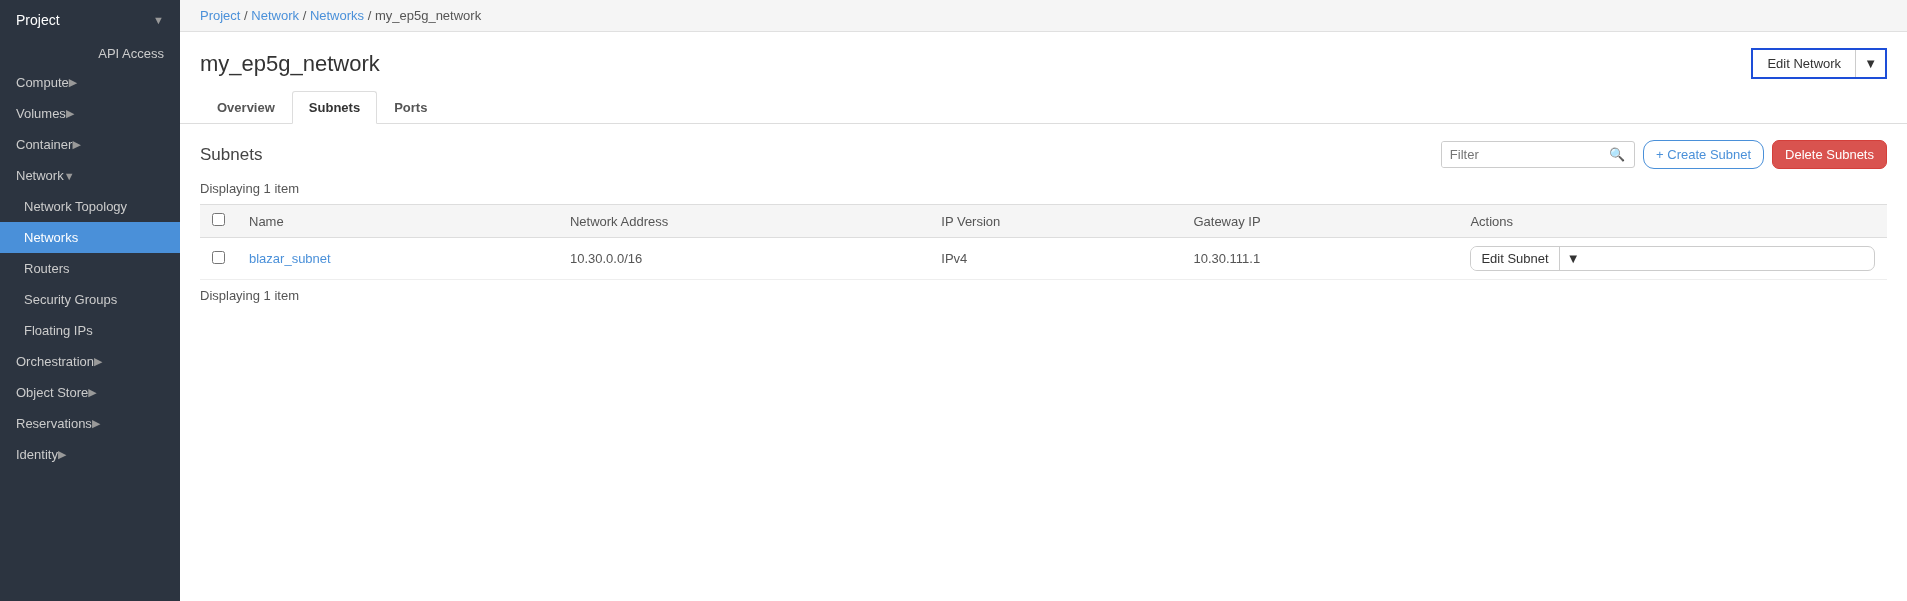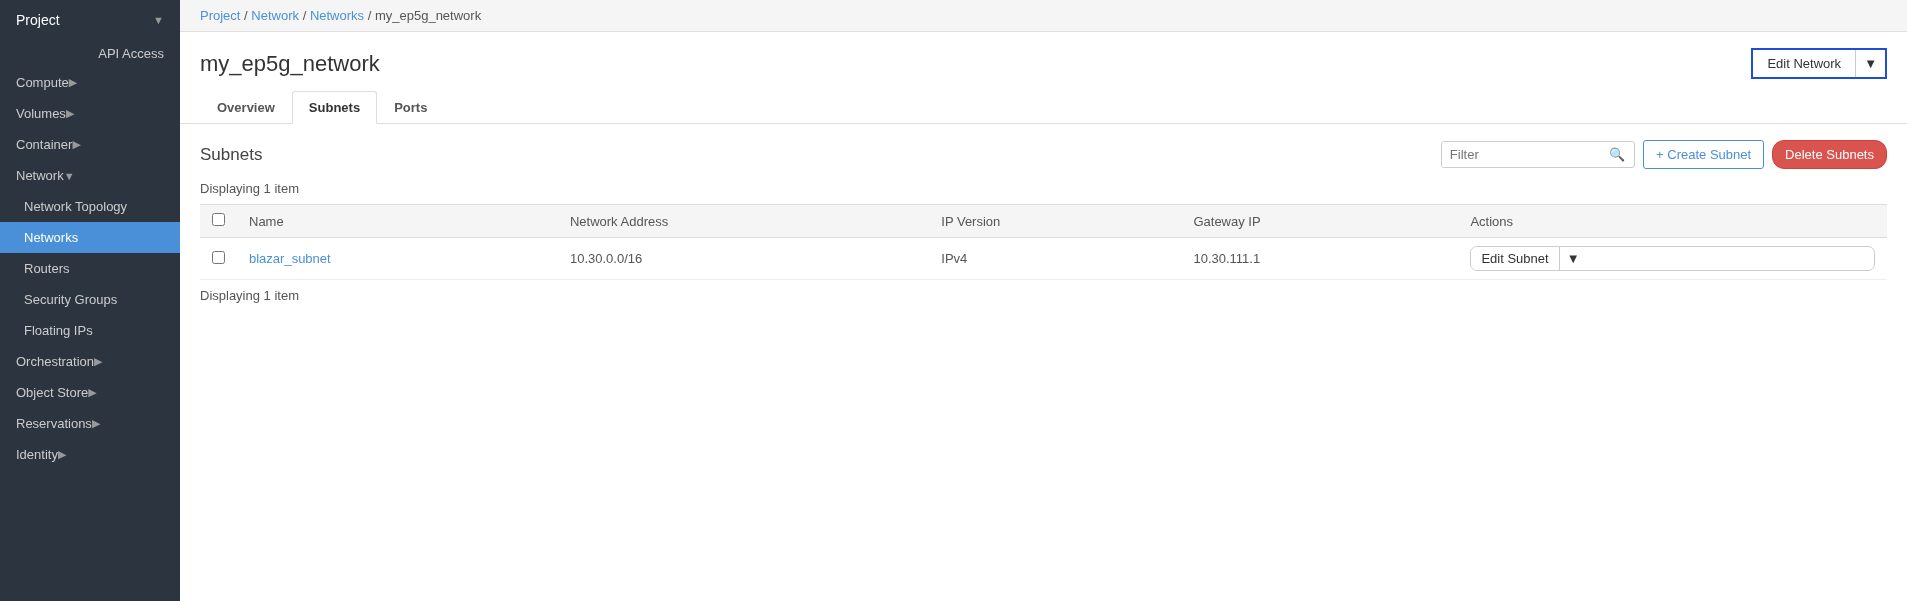--- a/index.html
+++ b/index.html
@@ -180,32 +180,32 @@
       font-size: 13px;
       cursor: pointer;
     }
 
     
     .create-btn {
       padding: 6px 12px;
       background: #fff;
       border: 1px solid #4a90d9;
       color: #4a90d9;
-      border-radius: 3px;
+      border-radius: 11px;
       cursor: pointer;
       font-size: 13px;
     }
 
     
     .delete-btn {
       padding: 6px 12px;
       background: #d9534f;
       border: 1px solid #d43f3a;
       color: #fff;
-      border-radius: 12px;
+      border-radius: 7px;
       cursor: pointer;
       font-size: 13px;
     }
 
     
     .displaying-count {
       font-size: 13px;
       color: #555;
       margin-bottom: 8px;
     }

